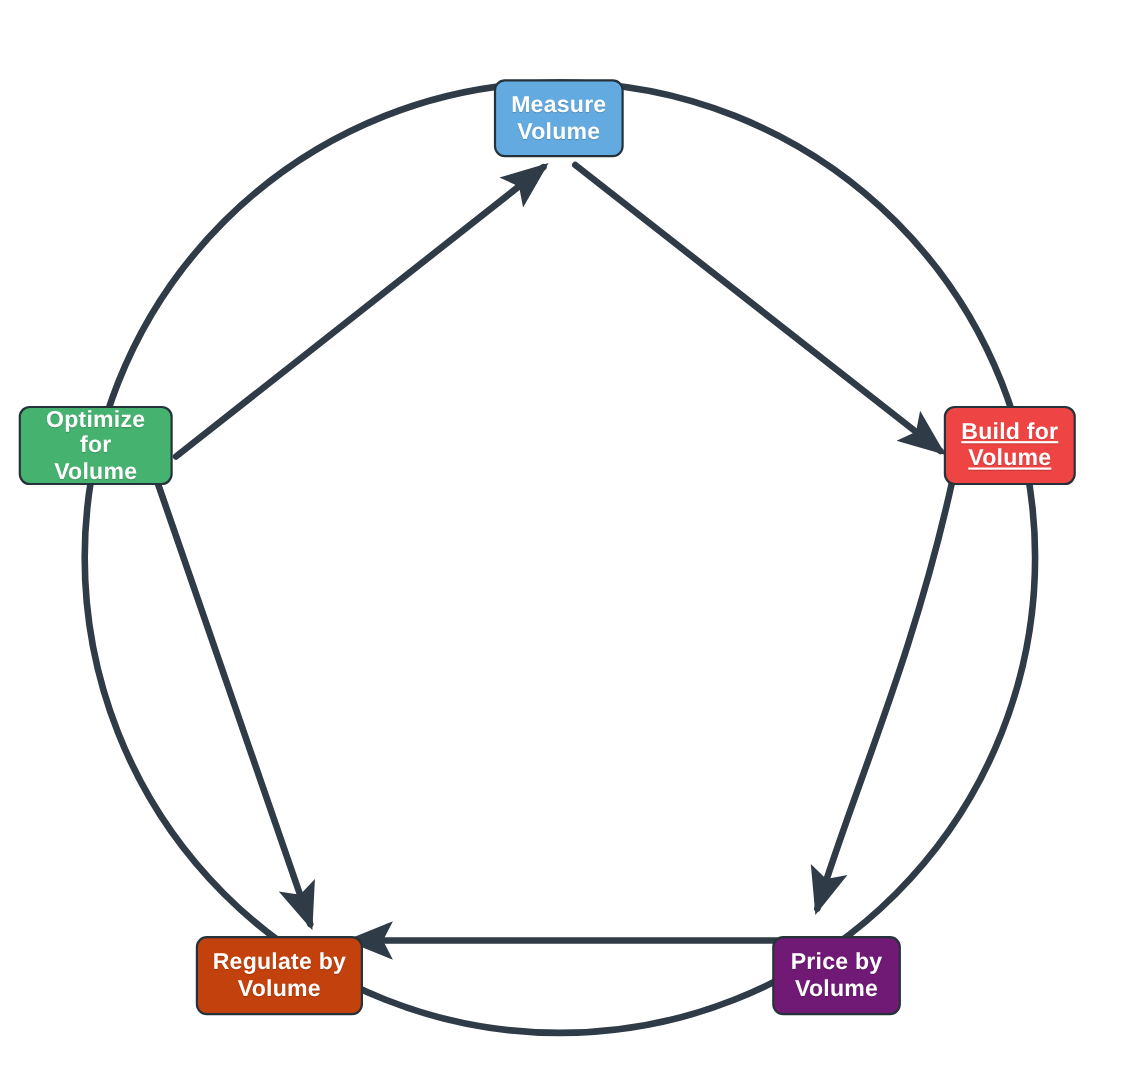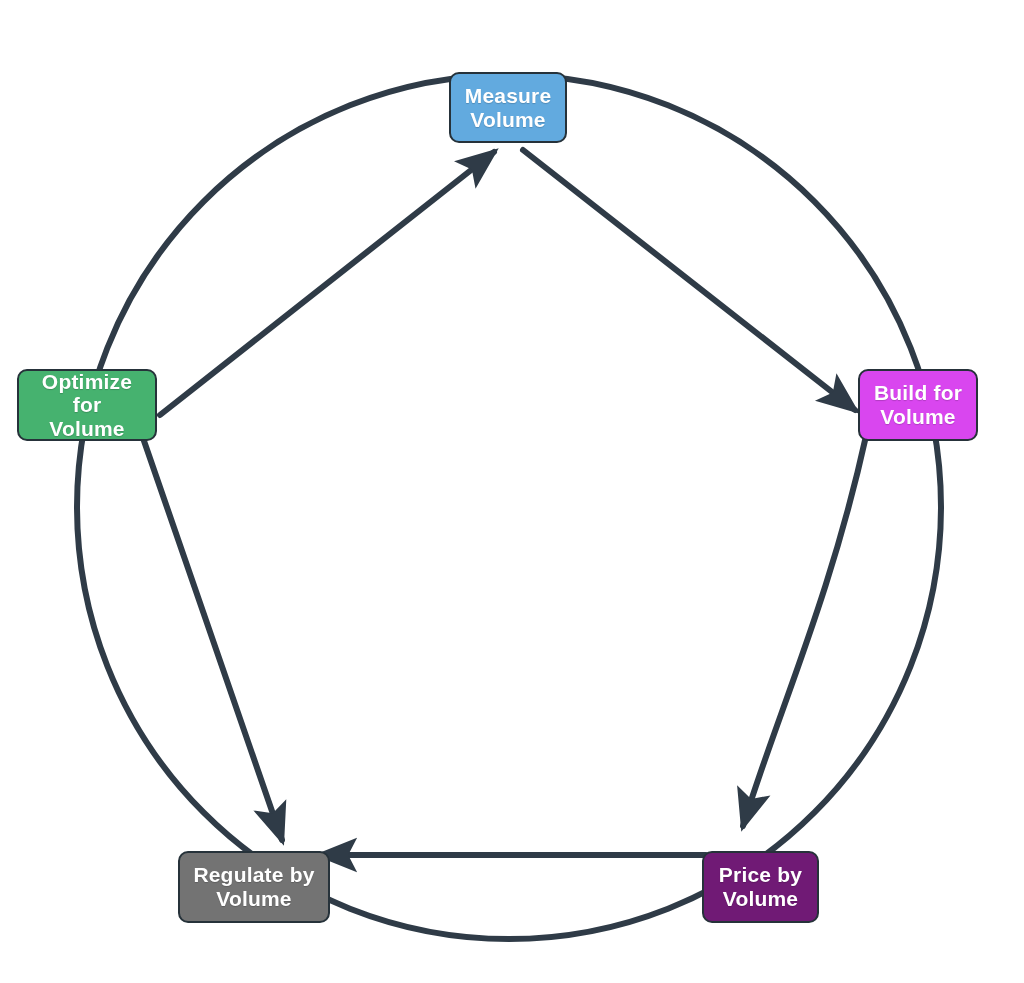--- a/index.html
+++ b/index.html
@@ -23,23 +23,23 @@
     font-weight:bold;
     font-size:21px;
     line-height:1.12;
     letter-spacing:.2px;
     text-shadow:0 1px 1px rgba(0,0,0,.18);
     padding:4px 8px;
     z-index:5;
   }
   .node .lbl{white-space:pre-line;display:block;}
   .n-measure{left:449px;top:72px;width:118px;height:71px;background:#62aadf;}
-  .n-build{left:858px;top:369px;width:120px;height:72px;background:#d946ef;}
+  .n-build{left:858px;top:369px;width:120px;height:72px;background:#ef4444;text-decoration:underline;}
   .n-price{left:702px;top:851px;width:117px;height:72px;background:#701a75;}
-  .n-regulate{left:178px;top:851px;width:152px;height:72px;background:#737373;}
+  .n-regulate{left:178px;top:851px;width:152px;height:72px;background:#c2410c;}
   .n-optimize{left:17px;top:369px;width:140px;height:72px;background:#46b26f;}
 </style>
 </head>
 <body>
 
 <div id="stage">
 
   <svg id="wires" viewBox="0 0 1024 983">
     <defs>
       <marker id="ah" markerWidth="9" markerHeight="9" refX="6.2" refY="3.2" orient="auto" markerUnits="strokeWidth">

